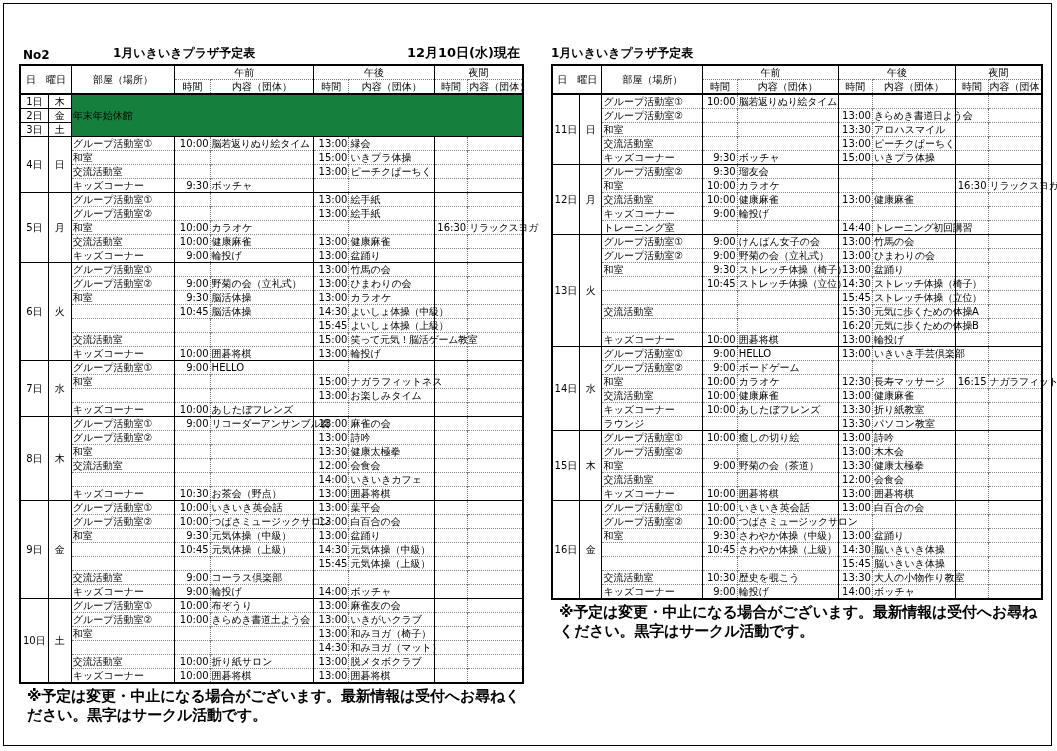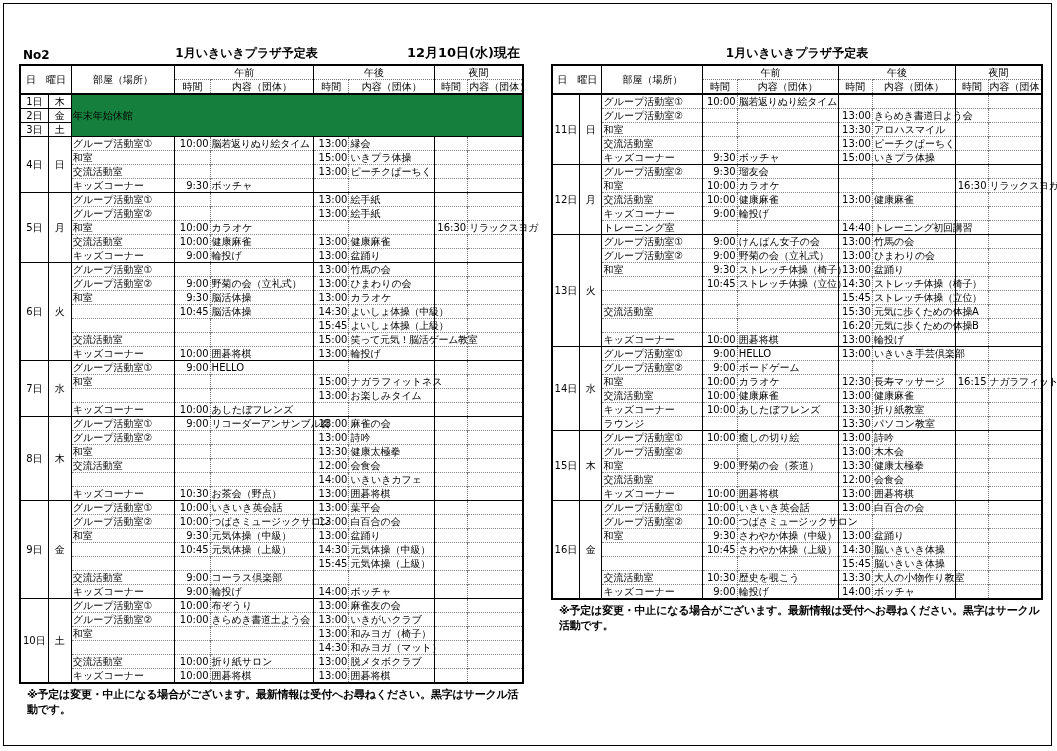--- a/index.html
+++ b/index.html
@@ -4,21 +4,21 @@
 <style>
   html,body{margin:0;padding:0;background:#fff;width:1057px;height:751px;overflow:hidden;
     font-family:"DejaVu Sans",sans-serif;}
   .frame{position:absolute;left:3px;top:3px;width:1049px;height:743px;border:1px solid #000;box-sizing:border-box;}
   .sheet{position:absolute;left:0;top:0;width:1057px;height:751px;}
   .panel{position:absolute;top:42px;}
   .panel.left{left:19px;width:505px;}
   .panel.right{left:551px;width:492px;}
   .panel-header{display:flex;align-items:flex-end;font-weight:bold;font-size:12px;height:20px;margin-bottom:2px;color:#000;}
   .panel-header .no{width:90px;text-align:left;padding-left:4px;}
-  .panel-header .ttl{flex:1;text-align:center;}
+  .panel-header .ttl{flex:1;}
   .panel-header .dt{width:140px;text-align:right;padding-right:4px;font-size:13px;}
   table.sched{border-collapse:collapse;table-layout:fixed;width:100%;border:2px solid #000;}
   table.sched th,table.sched td{padding:0 1px;margin:0;font-weight:normal;font-size:10px;line-height:13px;height:14px;
     white-space:nowrap;overflow:visible;box-sizing:border-box;color:#000;}
   thead th{text-align:center;font-size:10px;}
   thead tr.h2 th{border-top:1px dotted #777;}
   thead tr.h2{border-bottom:2px solid #000;}
   .bl-s{border-left:1px solid #000;}
   .bl-d{border-left:1px dotted #777;}
   tbody tr.gstart td{border-top:1px solid #000;}
@@ -27,21 +27,21 @@
   td.c-wd{text-align:center;}
   td.c-room{text-align:left;padding-left:2px;}
   td.c-t{text-align:right;padding-right:2px;}
   td.c-c{text-align:left;padding-left:2px;}
   td.closed{background:#15803d;text-align:left;font-weight:bold;font-size:12px;}
   .red{color:#e93516;}
   .blue{color:#2a52cc;}
   .sz8{font-size:8.5px;letter-spacing:-0.3px;}
   .sz7{font-size:7.5px;letter-spacing:-0.3px;}
   td.c-ngtc{font-size:9px;letter-spacing:-0.4px;}
-  .footnote{font-weight:bold;font-size:11px;margin-top:3px;padding-left:8px;color:#000;letter-spacing:-0.2px;}
+  .footnote{font-weight:bold;font-size:15px;margin-top:3px;padding-left:8px;color:#000;letter-spacing:-0.2px;}
 </style>
 </head>
 <body>
 
 <div class="frame"></div>
 <div class="sheet">
 
   <div class="panel left">
     <div class="panel-header">
       <span class="no">No2</span>

